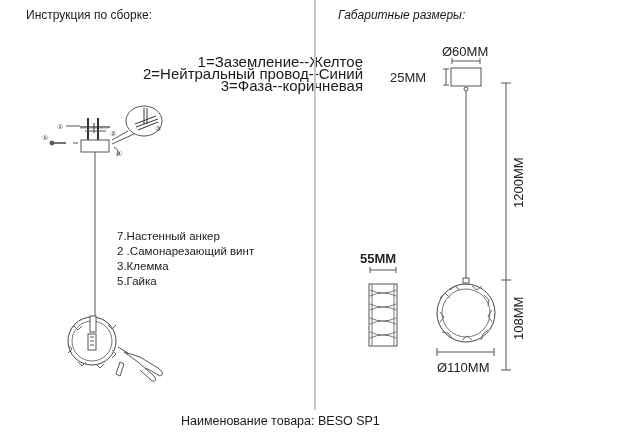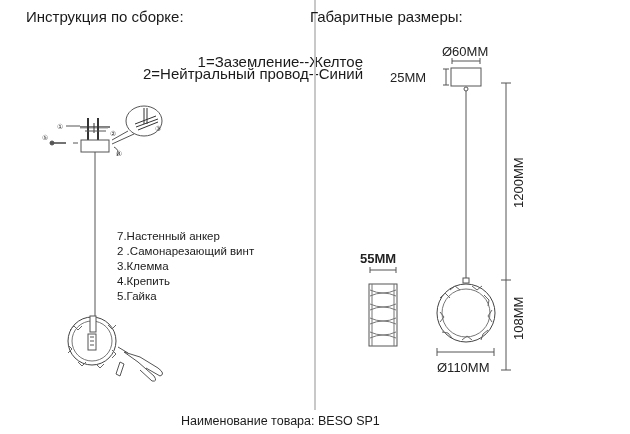--- a/index.html
+++ b/index.html
@@ -1,42 +1,42 @@
 <!DOCTYPE html>
 <html><head>
   <meta charset="utf-8">
   <style>
     html, body { margin: 0; padding: 0; background: #ffffff; }
     body { width: 630px; height: 434px; position: relative; overflow: hidden;
            font-family: "Liberation Sans", "DejaVu Sans", sans-serif; color: #1a1a1a; }
     .abs { position: absolute; }
-    .title { font-size: 15px; }
+    .title { font-size: 12px; }
     .wires { font-size: 15px; line-height: 12px; text-align: right; }
     .parts { font-size: 11.5px; line-height: 15px; }
     .dim { font-size: 13px; color: #222; }
     .divider { position: absolute; left: 314px; top: 0; width: 2px; height: 410px; background: #c8c8c8; }
     .footer { font-size: 12.5px; text-align: right; }
     svg { position: absolute; left: 0; top: 0; }
     .vtext { transform: rotate(-90deg); transform-origin: left top; white-space: nowrap; }
   </style>
 </head>
 <body>
 
 <div class="abs title" style="left:26px; top:8px;">Инструкция по сборке:</div>
 
 <div class="abs wires" style="left:143px; top:56px;">
   <div>1=Заземление--Желтое</div>
   <div>2=Нейтральный провод--Синий</div>
+  <div>3=Фаза--коричневая</div>
 </div>
 
 <div class="abs parts" style="left:117px; top:229px;">
   <div>7.Настенный анкер</div>
   <div>2 .Самонарезающий винт</div>
   <div>3.Клемма</div>
-  <div>4.Крепить</div>
   <div>5.Гайка</div>
 </div>
 
 <svg width="315" height="410">
   <g stroke="#555" fill="none" stroke-width="1">
 
     <line x1="80" y1="127" x2="110" y2="127" stroke-width="1.5"></line>
     <line x1="80" y1="128" x2="108" y2="128" stroke="#999"></line>
 
     <line x1="88" y1="118" x2="88" y2="140" stroke-width="2" stroke="#333"></line>
@@ -90,21 +90,21 @@
     <text x="57" y="129">①</text>
     <text x="42" y="140">⑤</text>
     <text x="110" y="136">②</text>
     <text x="155" y="131">③</text>
     <text x="116" y="156">④</text>
   </g>
 </svg>
 
 <div class="divider"></div>
 
-<div class="abs title" style="left:310px; top:8px;">Габаритные размеры:</div>
+<div class="abs title" style="left:338px; top:8px;font-style:italic;">Габаритные размеры:</div>
 
 <svg width="630" height="410">
   <g stroke="#555" fill="none" stroke-width="1">
 
     <line x1="452" y1="61" x2="480" y2="61"></line>
     <line x1="452" y1="58" x2="452" y2="64"></line>
     <line x1="480" y1="58" x2="480" y2="64"></line>
 
     <rect x="451" y="68" width="30" height="18" fill="#fff"></rect>
 

